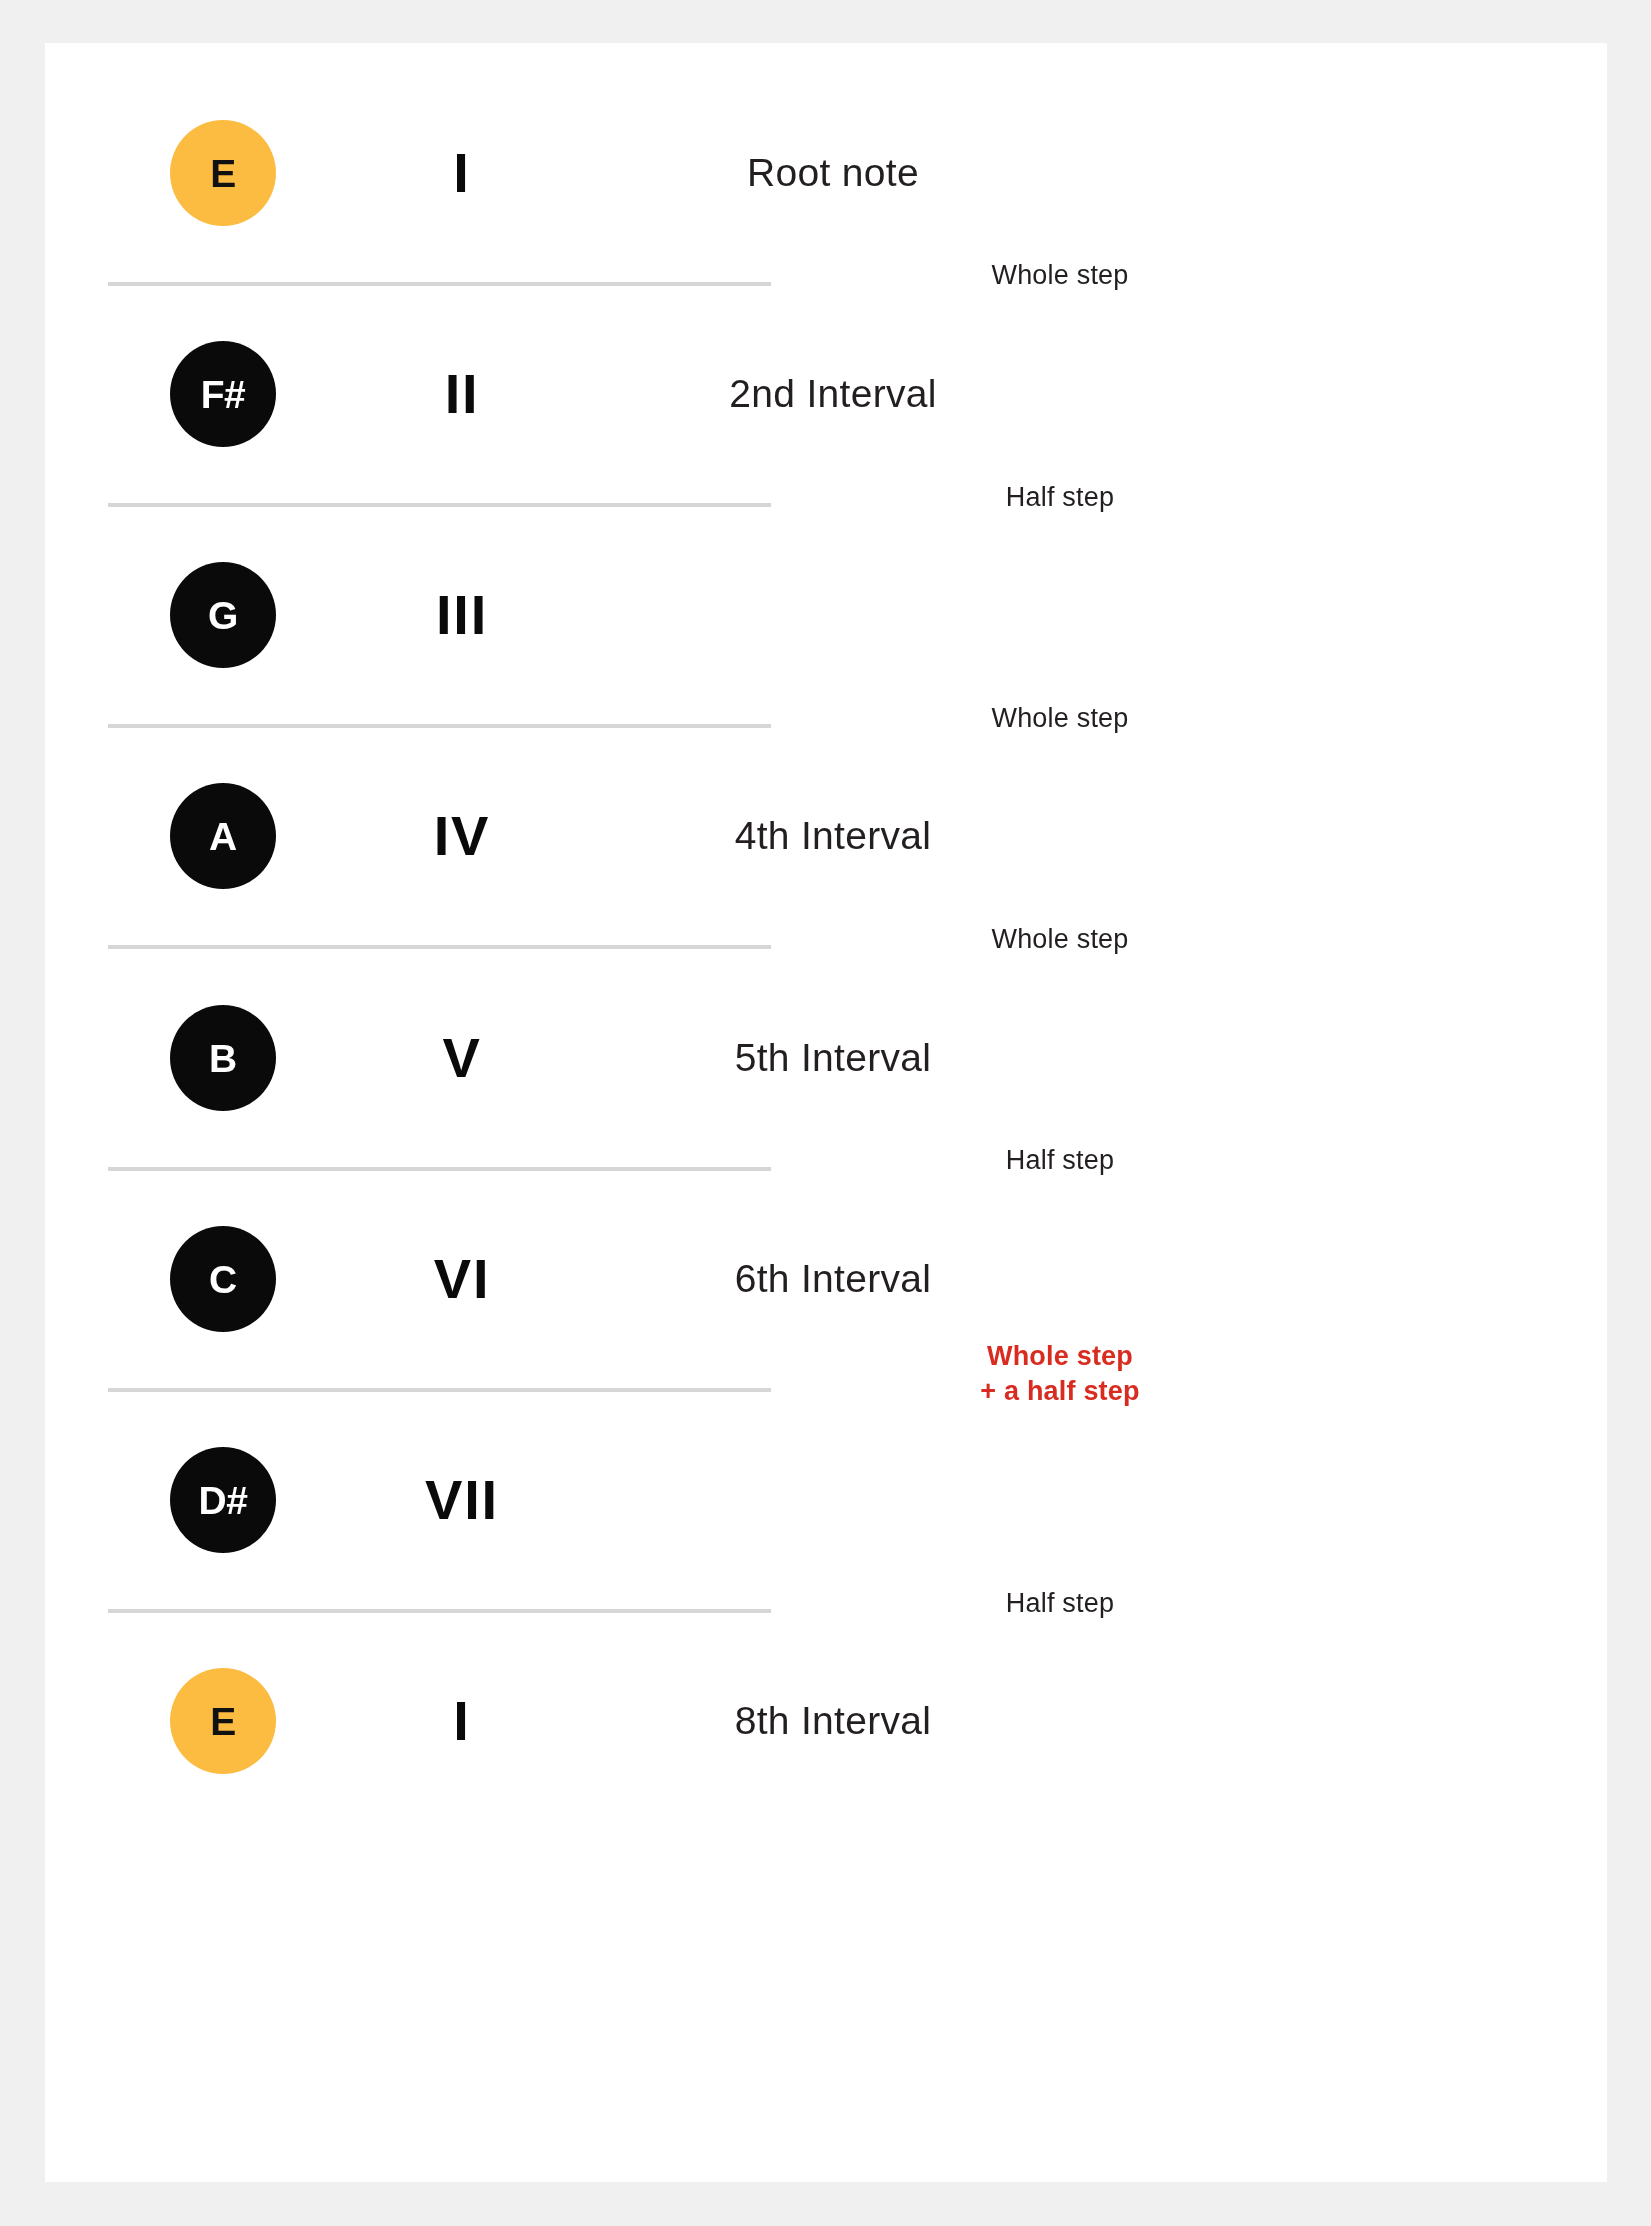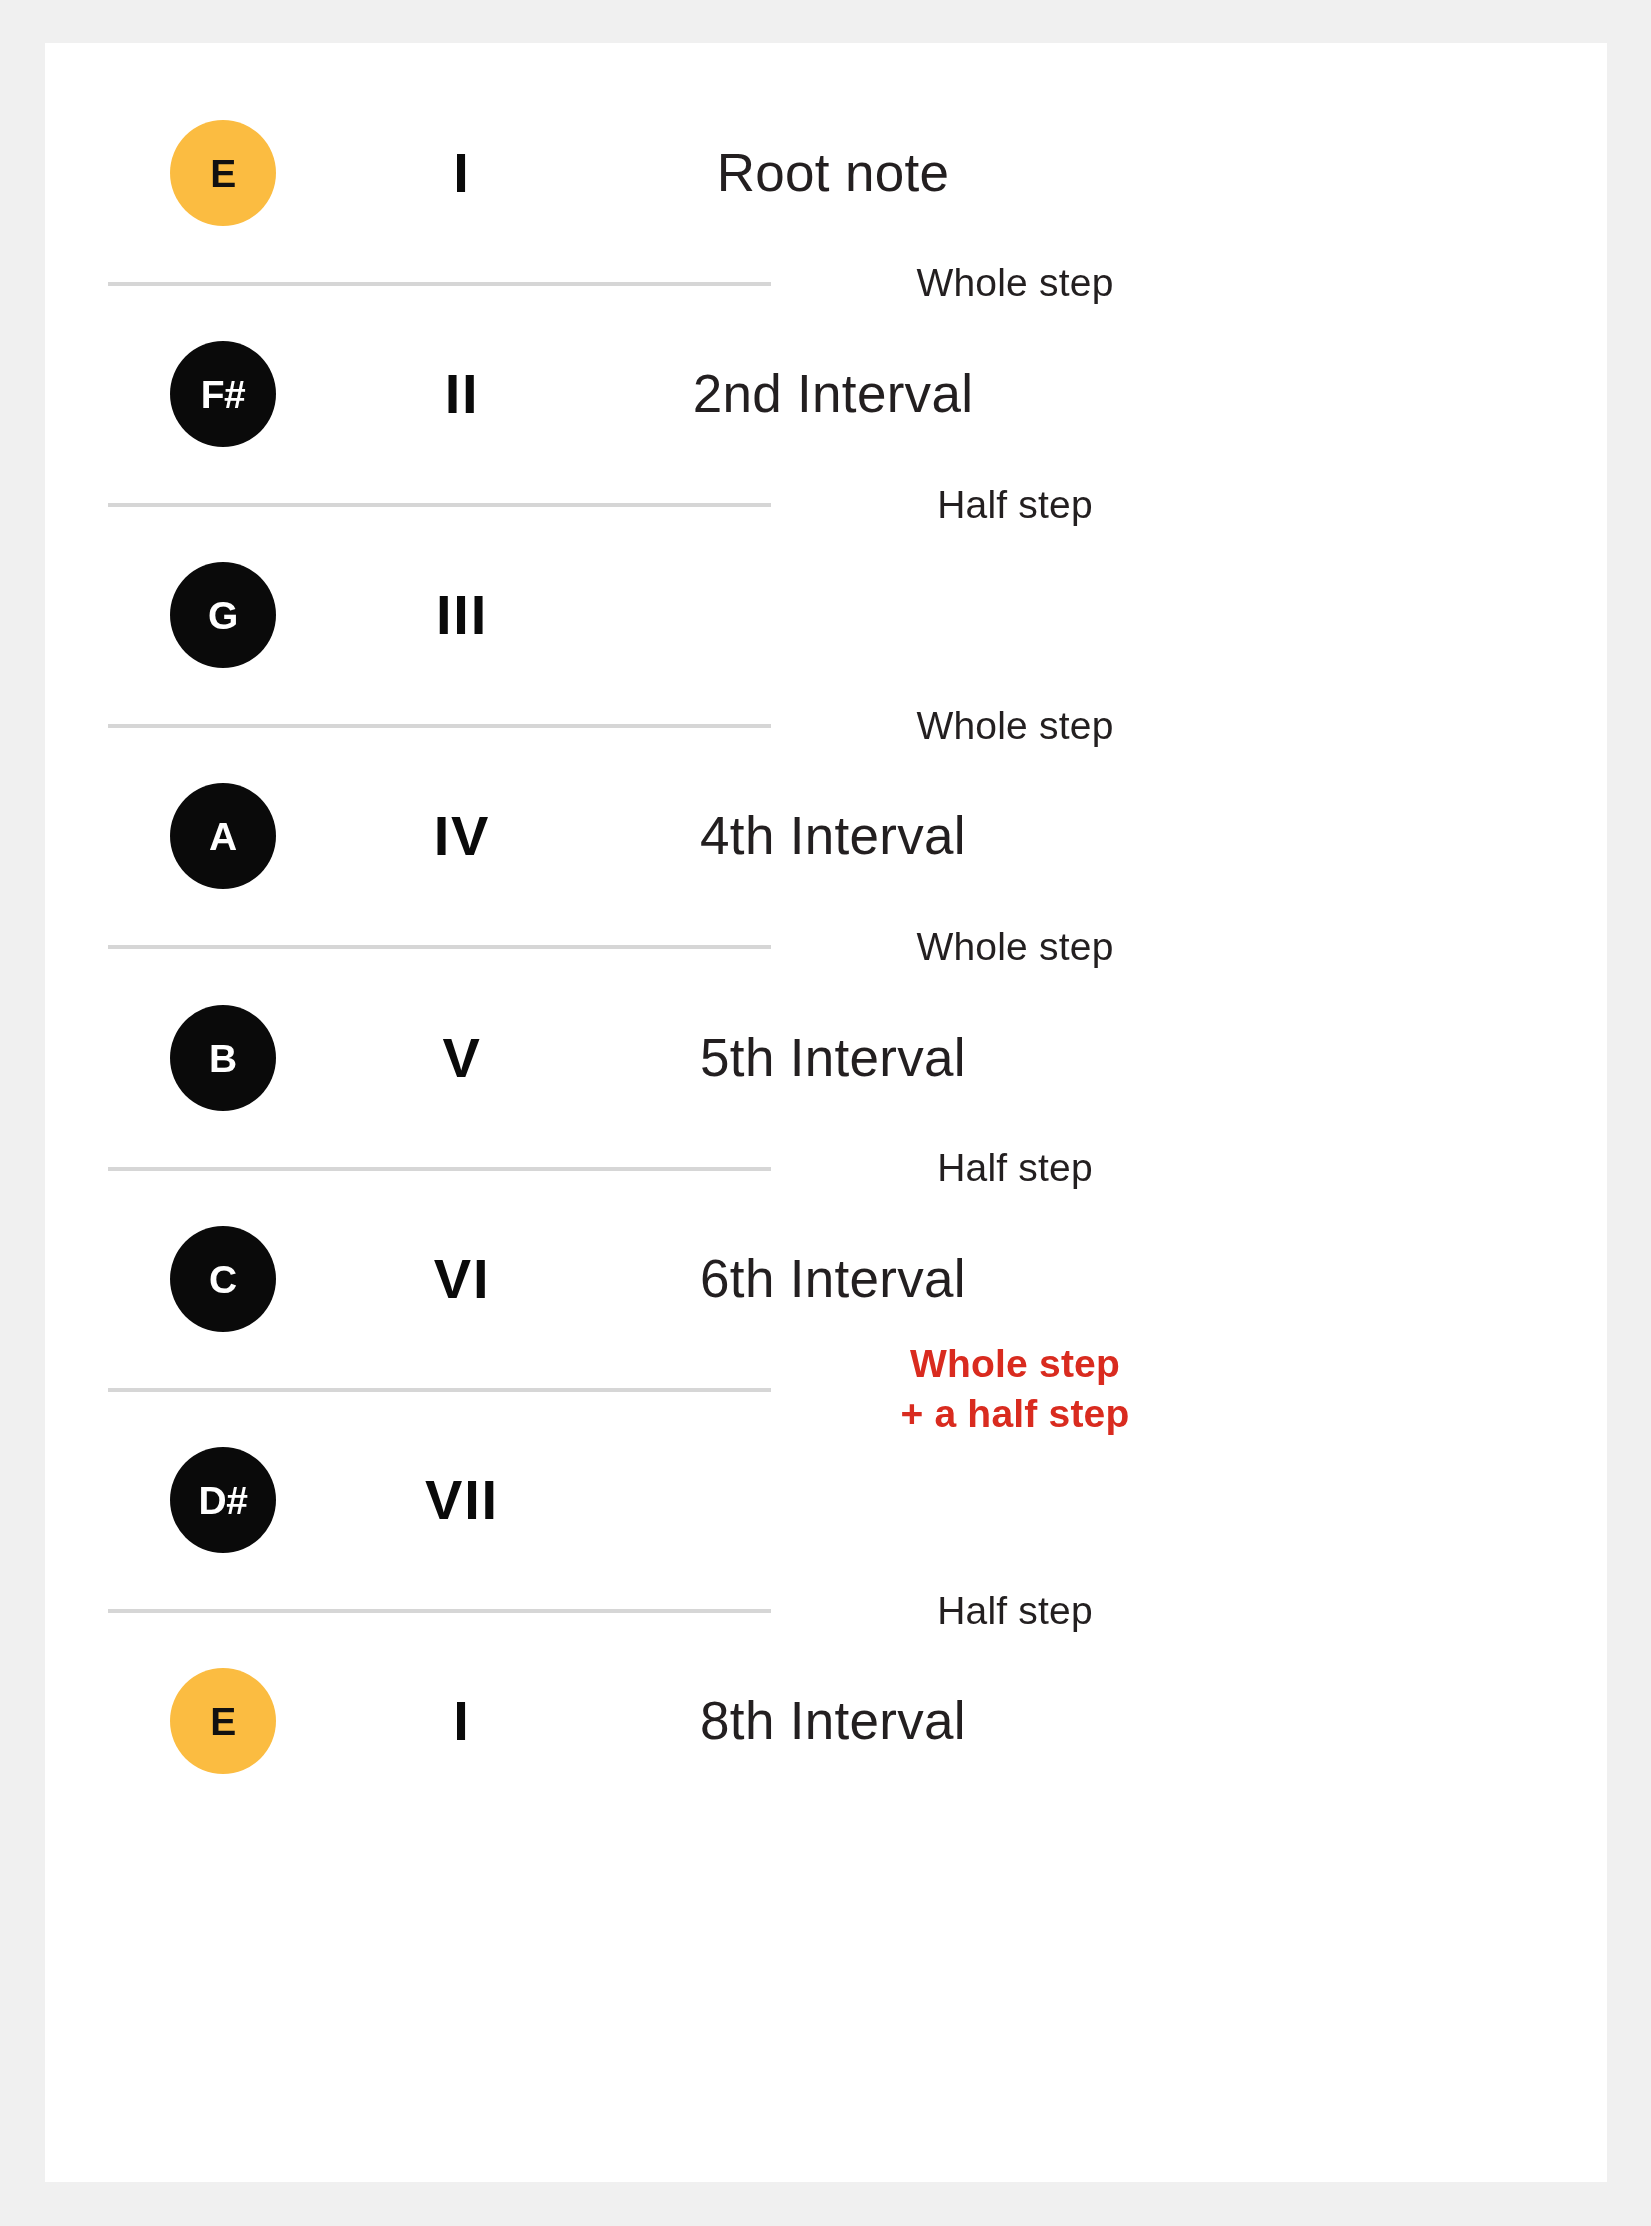--- a/index.html
+++ b/index.html
@@ -75,43 +75,43 @@
     color: #0a0a0a;
     letter-spacing: 1.8px;
     line-height: 1;
   }
 
   .interval {
     position: absolute;
     left: 537px;
     width: 502px;
     text-align: center;
-    font-size: 53px;
+    font-size: 39px;
     font-weight: 300;
     color: #231f20;
     line-height: 1.28;
     letter-spacing: 0.3px;
   }
 
   
   .divider {
     position: absolute;
     left: 63px;
     width: 663px;
     height: 3.6px;
     background: #d6d6d6;
   }
 
   
   .step-label {
     position: absolute;
-    left: 728px;
+    left: 773px;
     width: 484px;
     text-align: center;
-    font-size: 39px;
+    font-size: 27px;
     line-height: 1.28;
     color: #231f20;
     letter-spacing: 0.2px;
   }
   .step-label.whole {
     font-weight: 300;
   }
   .step-label.half {
     font-weight: 400;
   }

